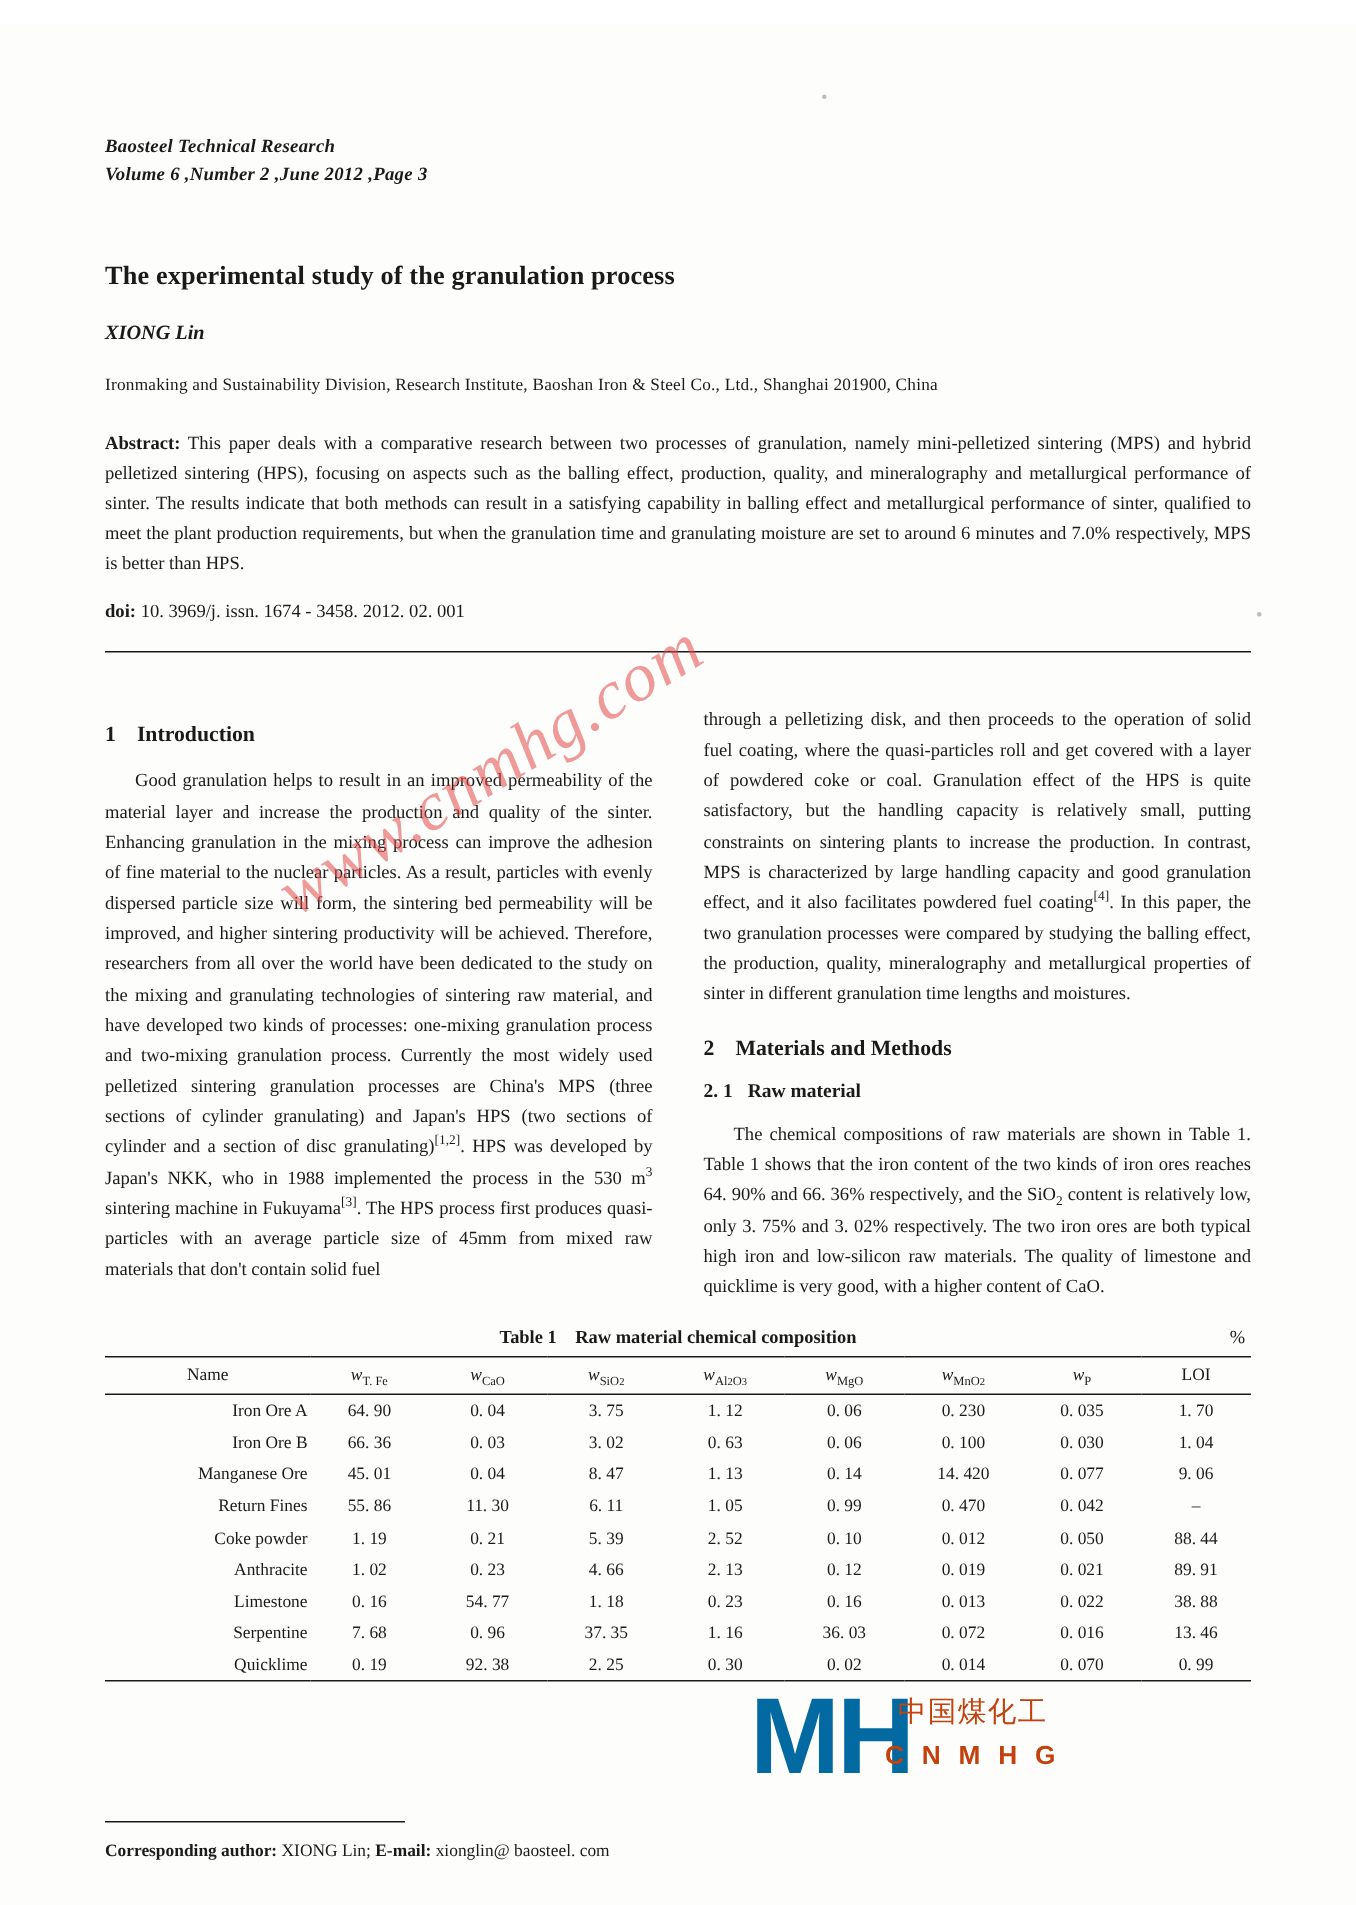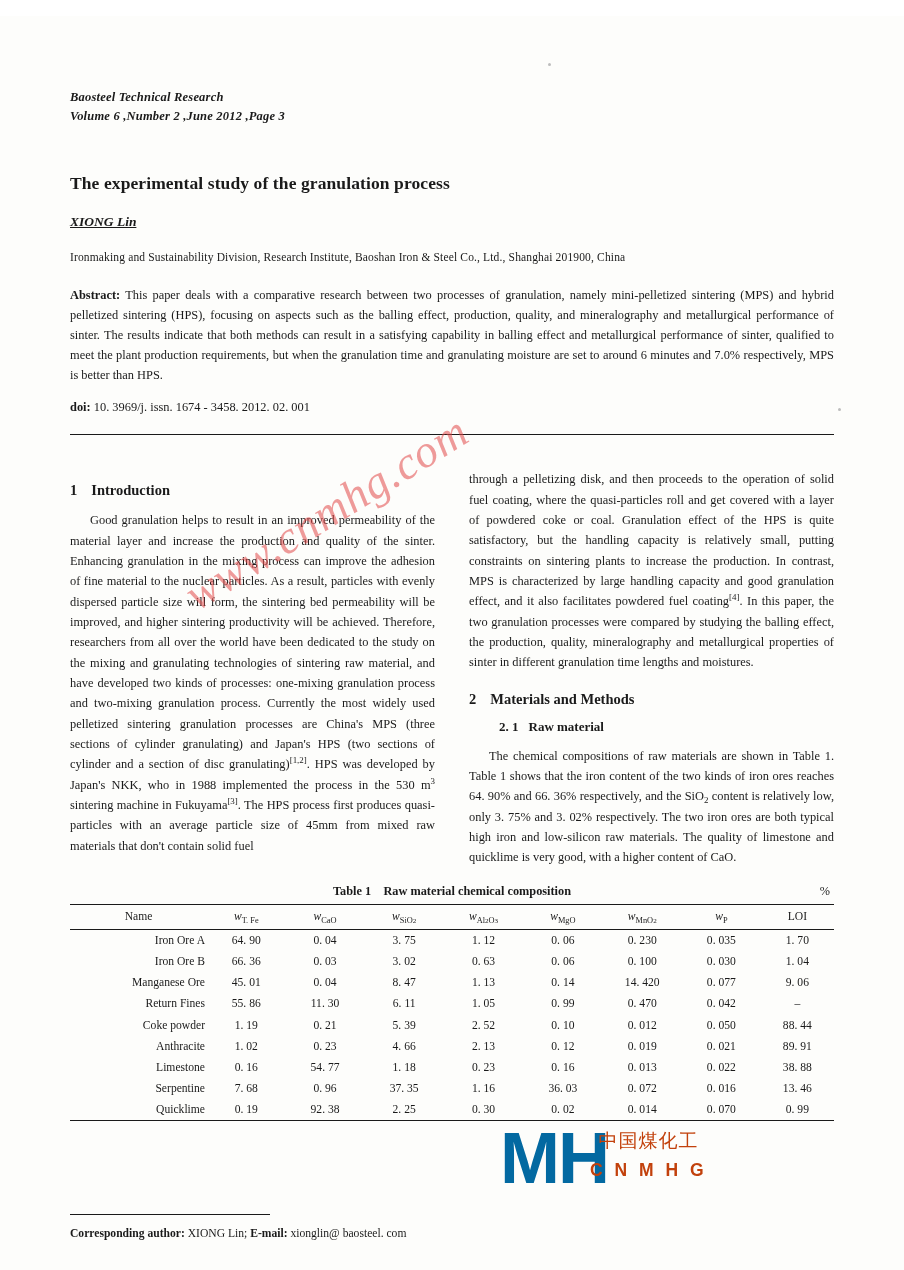--- a/index.html
+++ b/index.html
@@ -43,21 +43,20 @@
     margin-top: 46px;
     font-size: 17.5px;
     font-weight: bold;
     letter-spacing: 0.1px;
   }
   .author {
     margin-top: 20px;
     font-size: 13.5px;
     font-weight: bold;
     font-style: italic;
-    text-decoration: underline;
   }
   .affil {
     margin-top: 21px;
     font-size: 11.5px;
     letter-spacing: 0.15px;
   }
   .abstract {
     margin-top: 22px;
     font-size: 12.4px;
     line-height: 1.62;
@@ -93,21 +92,20 @@
   .sec-h {
     font-size: 14.5px;
     font-weight: bold;
     margin: 0 0 11px 0;
     display: flex;
     gap: 14px;
   }
   .sec-h.sub {
     font-size: 13px;
     gap: 10px;
-    margin-left: 30px;
   }
   .para {
     font-size: 12.4px;
     line-height: 1.64;
     text-align: justify;
     text-indent: 20px;
     margin: 0;
   }
   .para + .sec-h { margin-top: 18px; }
   .sec-h + .para { margin-top: 0; }

